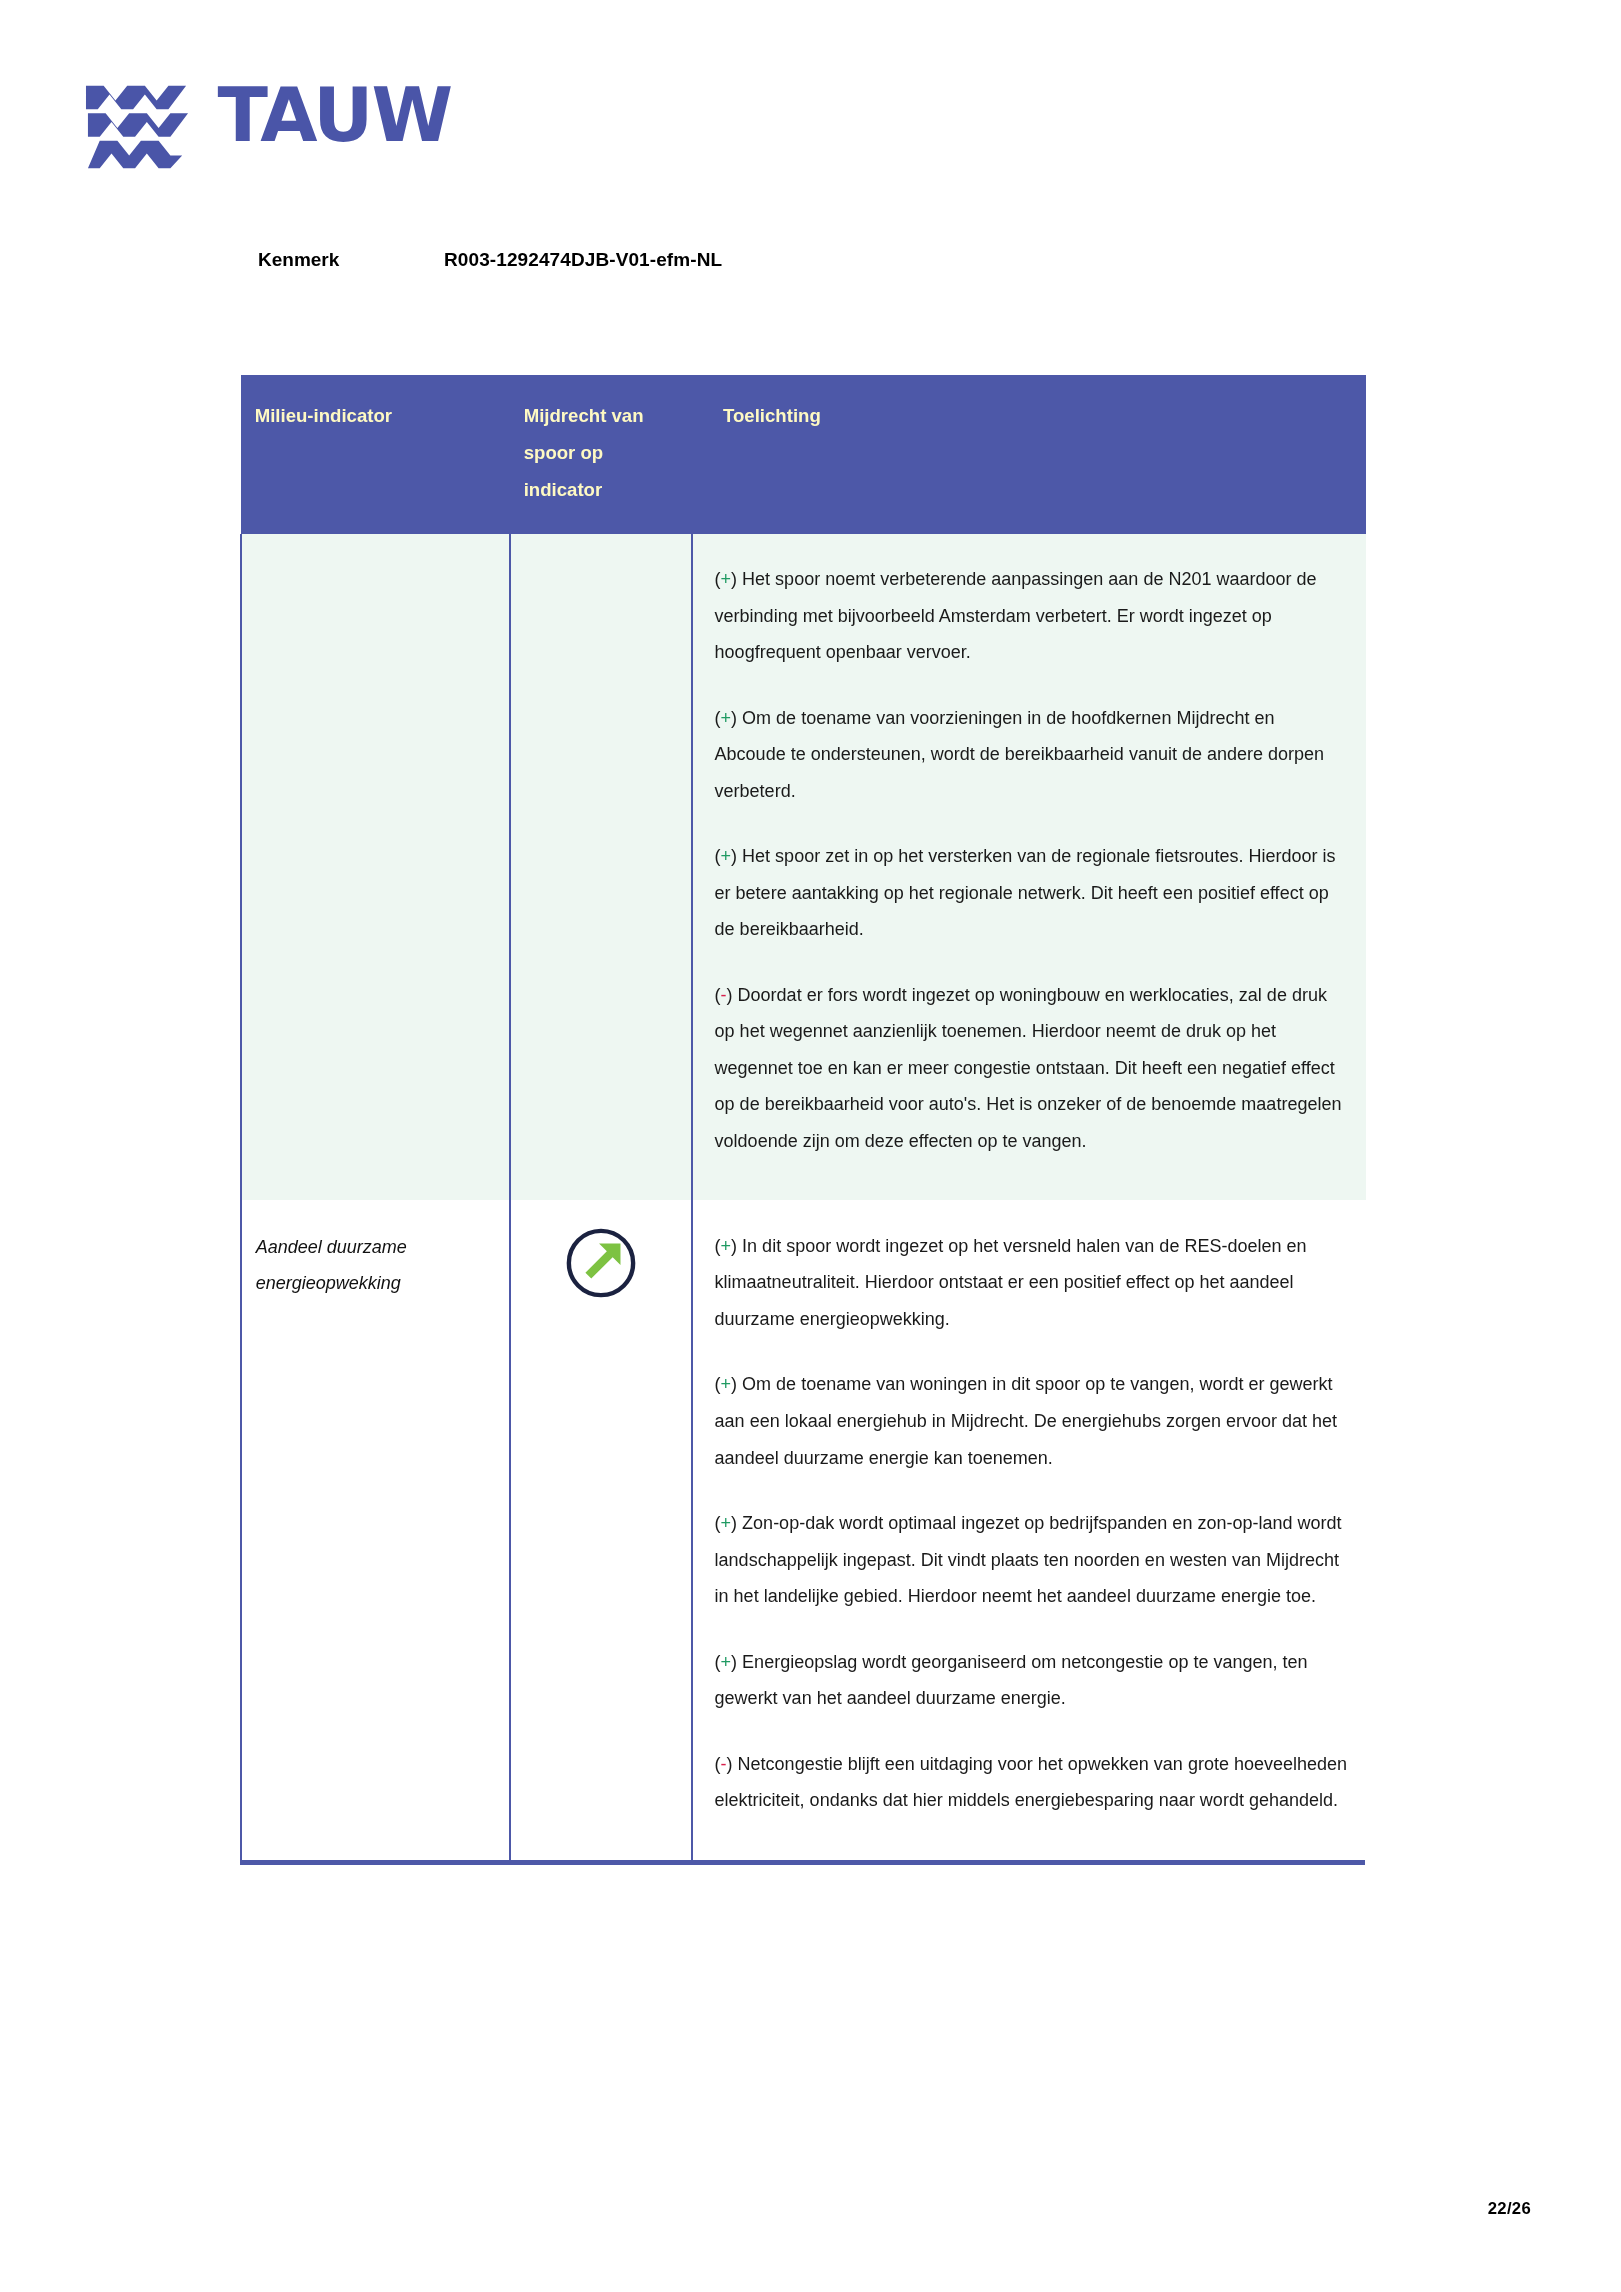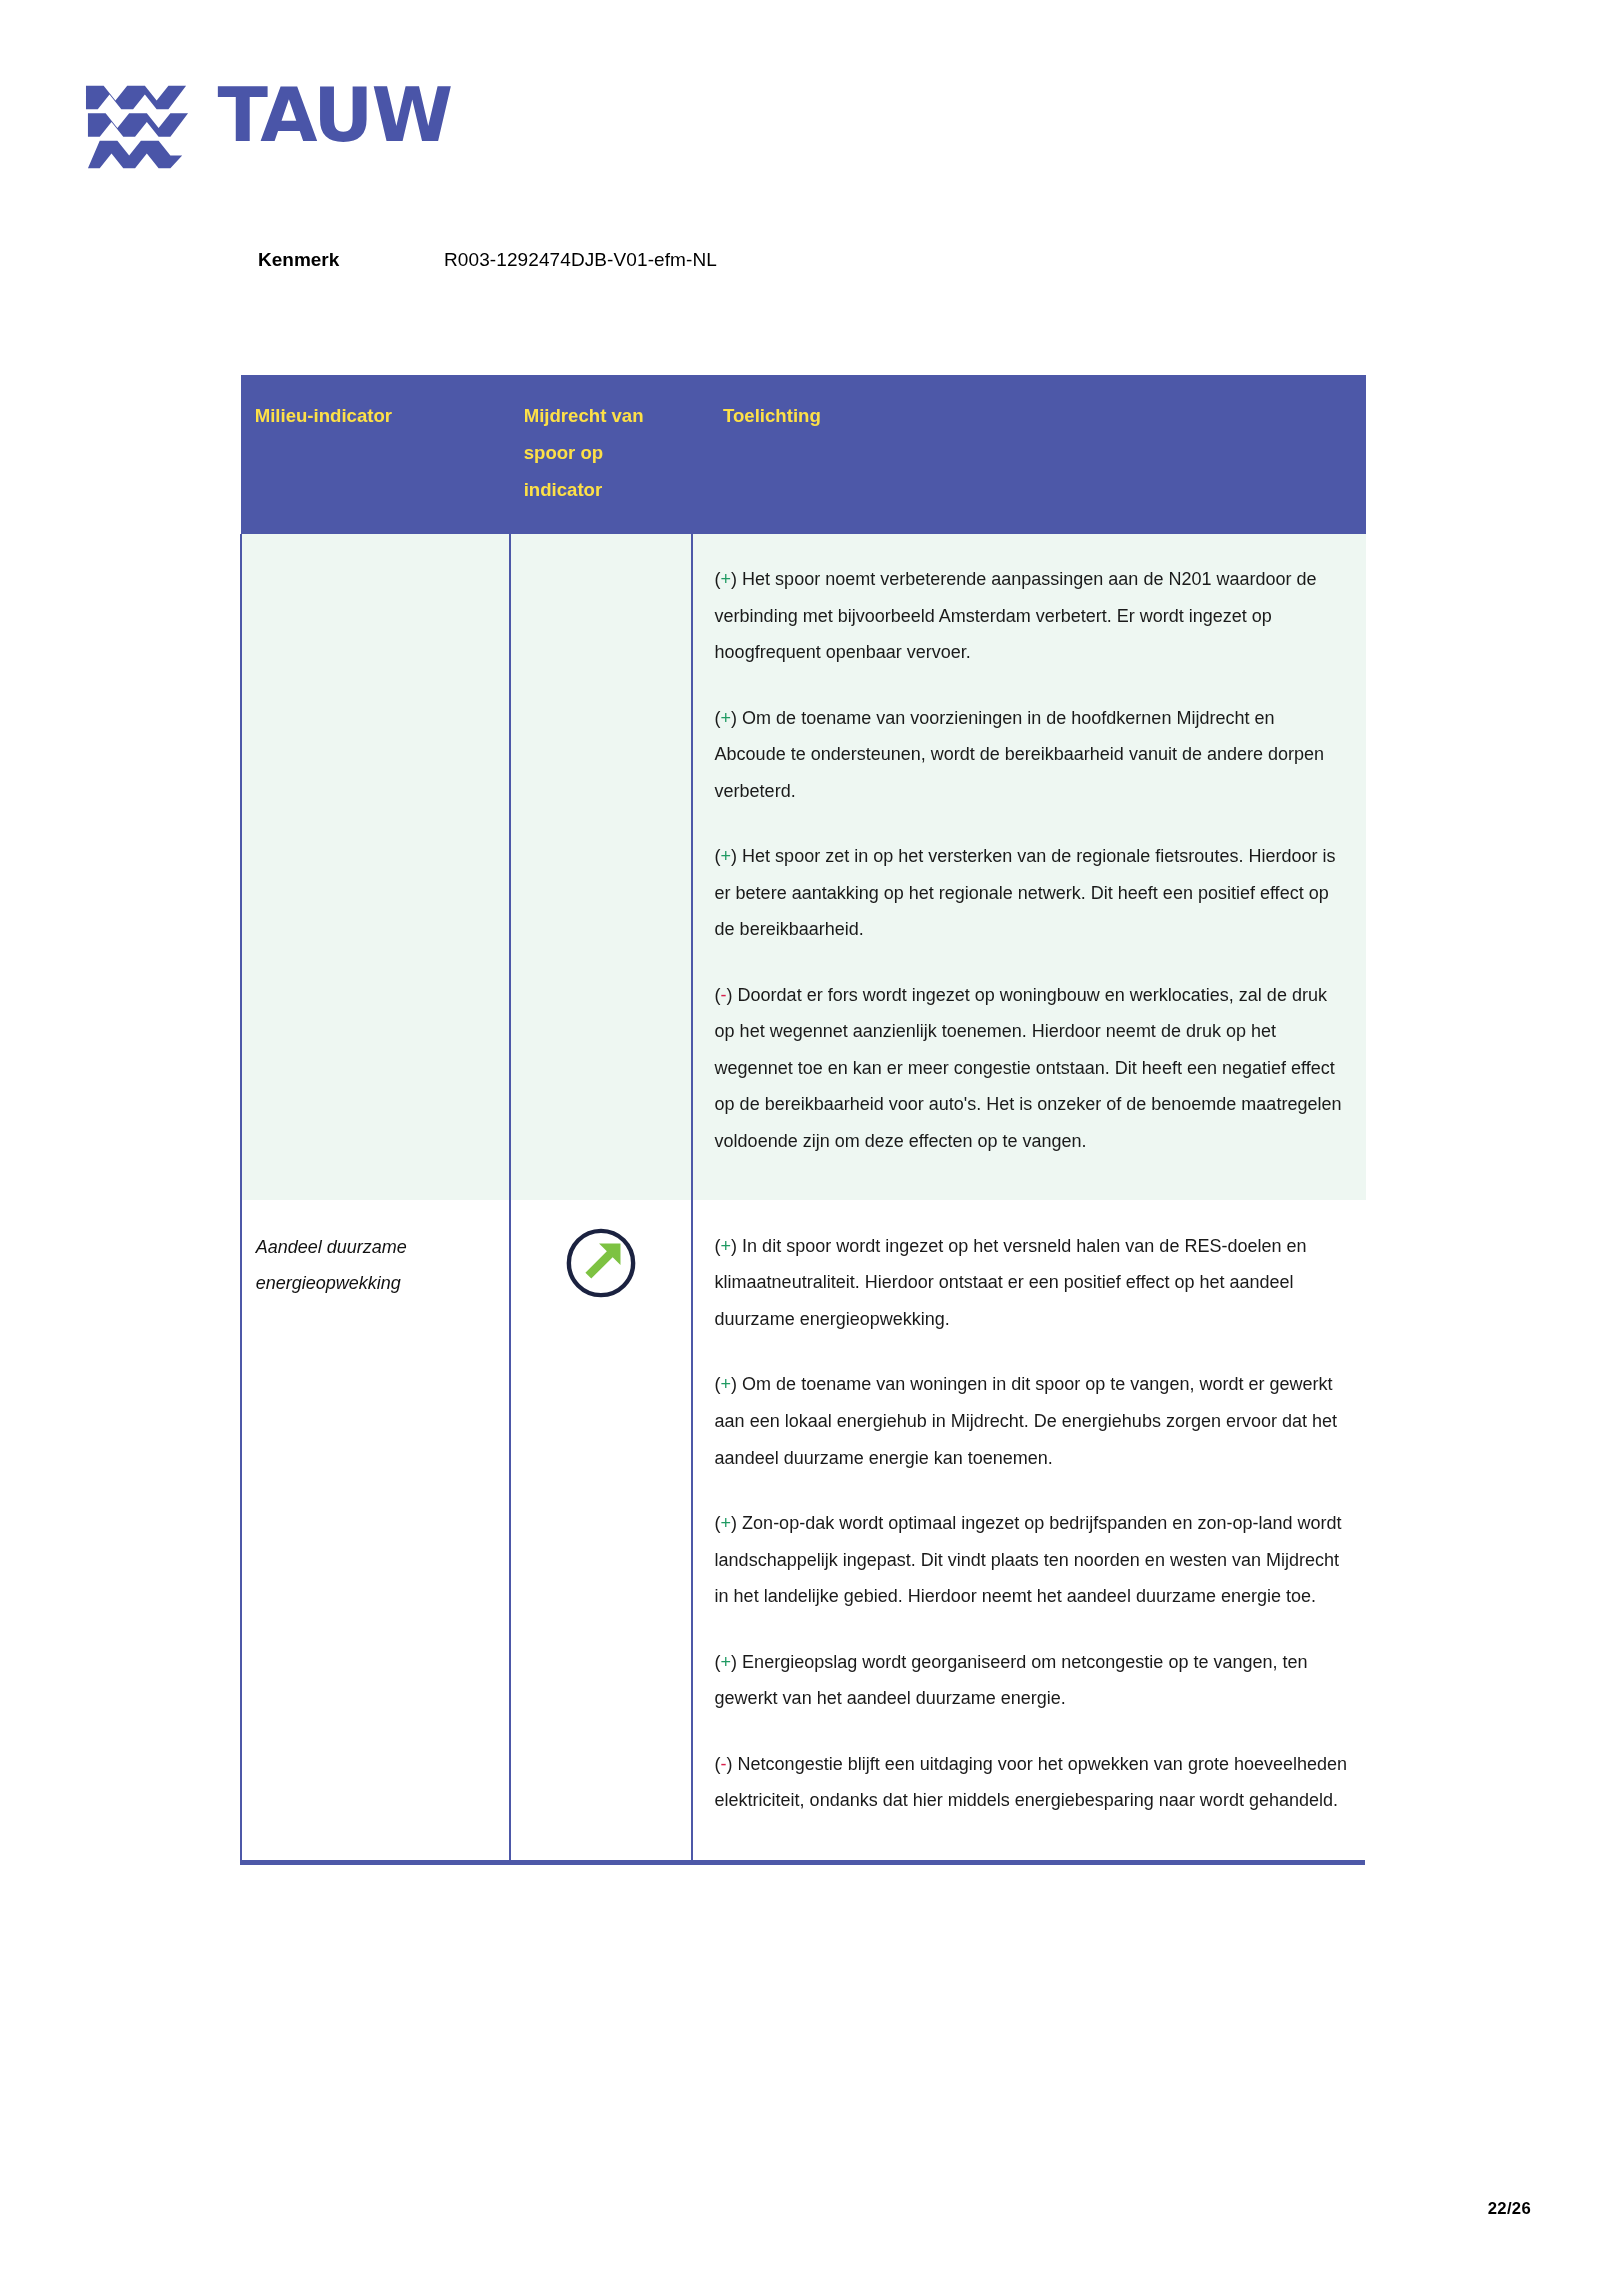--- a/index.html
+++ b/index.html
@@ -52,21 +52,21 @@
     display: flex;
     font-size: 19px;
     line-height: 1.2;
   }
   .kenmerk-label {
     font-weight: 700;
     width: 186px;
     color: #000000;
   }
   .kenmerk-value {
-    font-weight: 400;
+    font-weight: 700;
     color: #000000;
     letter-spacing: 0.1px;
   }
 
   
   .table-wrap {
     position: absolute;
     left: 240px;
     top: 375px;
     width: 1125px;
@@ -75,21 +75,21 @@
     width: 100%;
     border-collapse: collapse;
     table-layout: fixed;
   }
   table.eff-table col.c1 { width: 269px; }
   table.eff-table col.c2 { width: 182px; }
   table.eff-table col.c3 { width: 674px; }
 
   thead th {
     background: #4d58a8;
-    color: #fde047;
+    color: #fef9c3;
     font-size: 18.6px;
     font-weight: 700;
     text-align: left;
     vertical-align: top;
     padding: 21.6px 13.7px 25.5px 13.7px;
     line-height: 2.0;
     border: 0;
   }
   thead th.th-toel { padding-left: 31px; }
 

